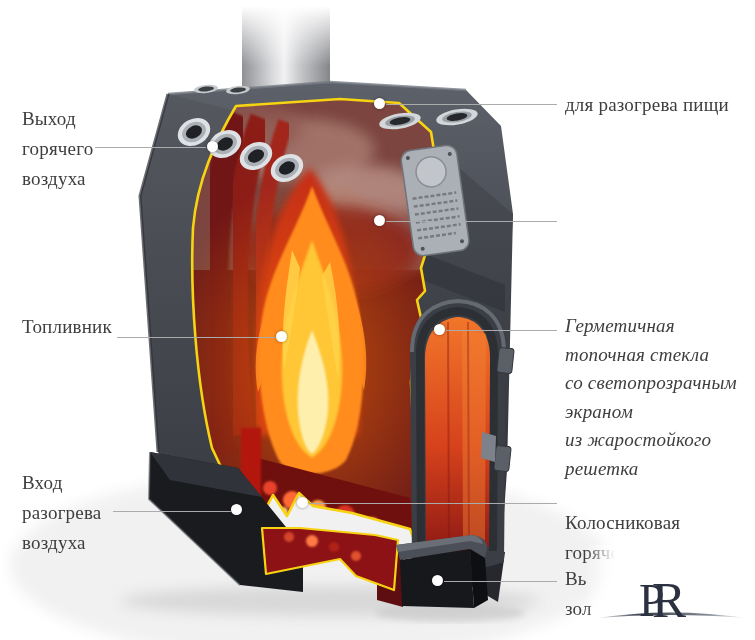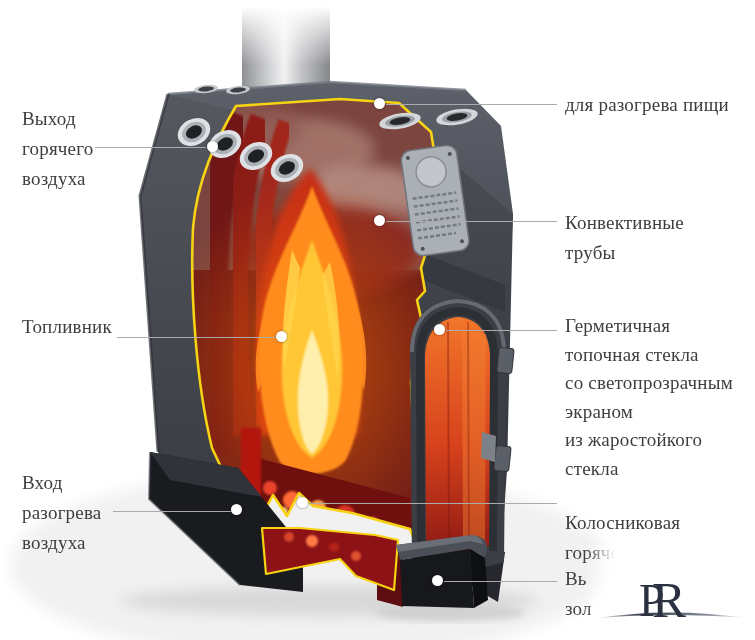--- a/index.html
+++ b/index.html
@@ -1,21 +1,21 @@
 <!DOCTYPE html>
 <html><head>
 <meta charset="utf-8">
 <style>
   html,body{margin:0;padding:0;background:#fff;}
   #stage{position:relative;width:755px;height:640px;background:#fff;overflow:hidden;
          font-family:"Liberation Serif",serif;}
   #art{position:absolute;left:0;top:0;z-index:1;}
   .lbl{position:absolute;z-index:2;font-size:19px;line-height:30px;color:#3e3e3e;
        letter-spacing:.2px;white-space:nowrap;}
-  .lbl.tight{line-height:28.5px;}
+  .lbl.tight{line-height:28.5px;font-style:italic;}
   .lead{position:absolute;z-index:3;height:1px;background:#ababab;}
   .dot{position:absolute;z-index:4;width:11px;height:11px;border-radius:50%;
        background:#fff;box-shadow:0 0 3px rgba(0,0,0,.45);}
   #logo-cover{position:absolute;z-index:5;left:585px;top:545px;width:170px;height:95px;
        background:linear-gradient(to right, rgba(255,255,255,0), #ffffff 30px);}
   #logo{position:absolute;z-index:6;left:585px;top:550px;}
 </style>
 </head>
 <body>
 
@@ -260,31 +260,27 @@
     <div>Топливник</div>
   </div>
   <div class="lbl" style="left:22px;top:468px">
     <div>Вход</div>
     <div>разогрева</div>
     <div>воздуха</div>
   </div>
   <div class="lbl" style="left:565px;top:90px">
     <div>для разогрева пищи</div>
   </div>
-  <div class="lbl" style="left:565px;top:208px">
-    <div>Конвективные</div>
-    <div>трубы</div>
-  </div>
   <div class="lbl tight" style="left:565px;top:312px">
     <div>Герметичная</div>
     <div>топочная стекла</div>
     <div>со светопрозрачным</div>
     <div>экраном</div>
     <div>из жаростойкого</div>
-    <div>стекла</div>
+    <div>решетка</div>
   </div>
   <div class="lbl" style="left:565px;top:508px">
     <div>Колосниковая</div>
     <div>горячего</div>
   </div>
   <div class="lbl" style="left:565px;top:564px">
     <div>Вь</div>
     <div>зол</div>
   </div>
 

